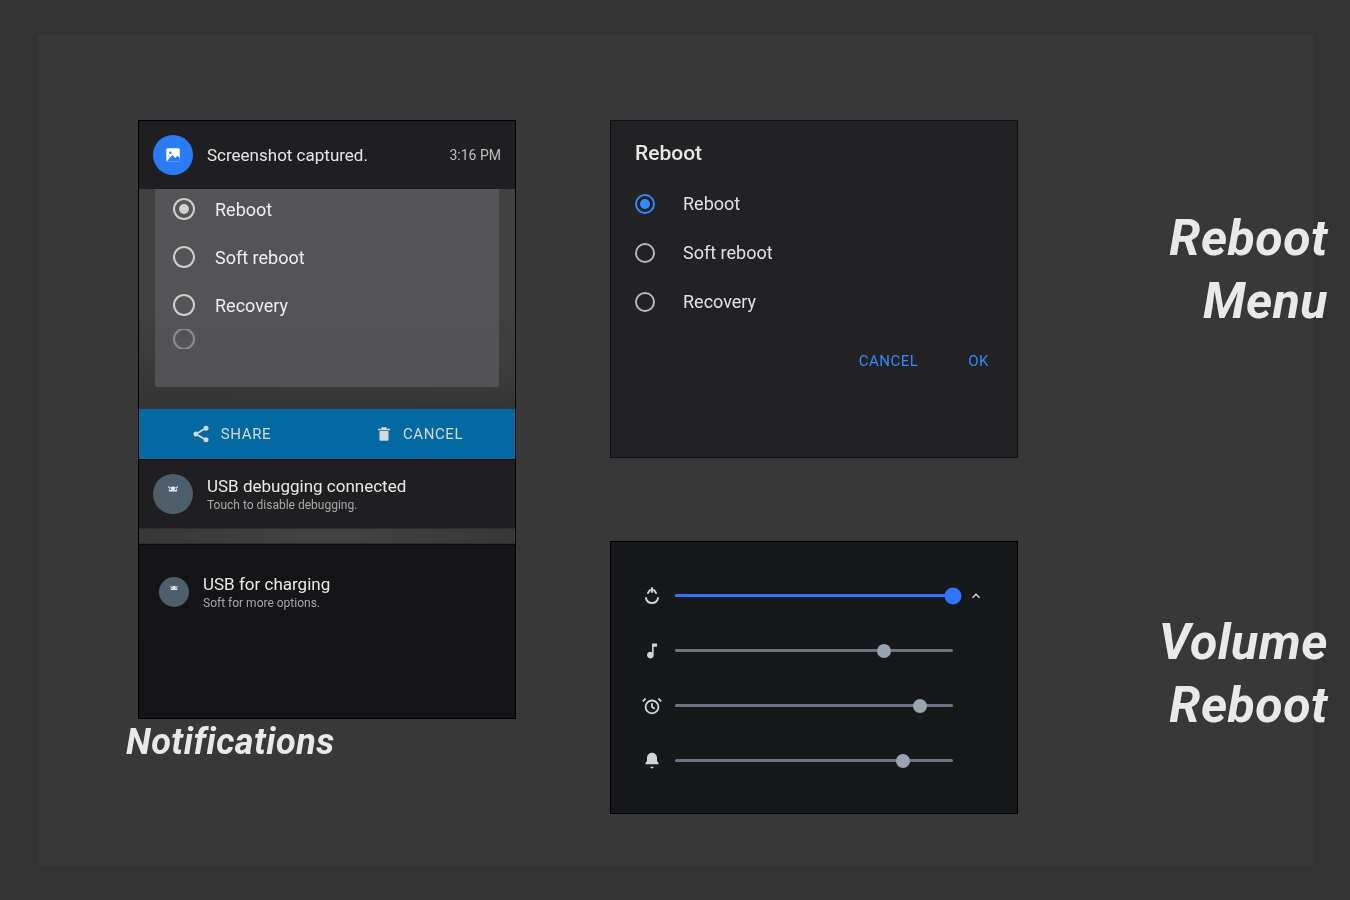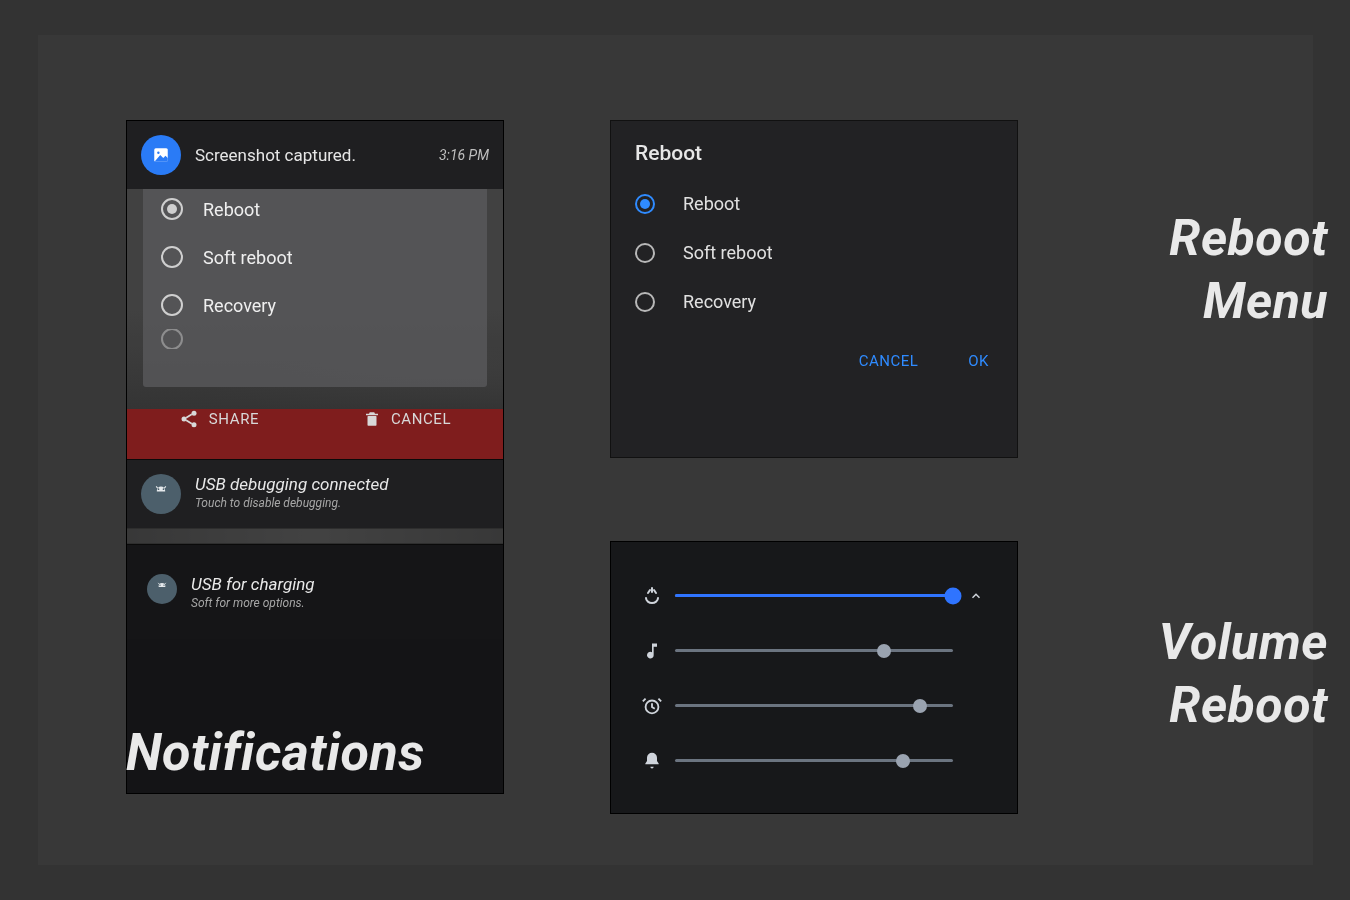--- a/index.html
+++ b/index.html
@@ -11,58 +11,58 @@
   }
   
   .stage{
     position:absolute;
     left:38px;top:35px;width:1275px;height:830px;
     background:#383838;
   }
 
   
   .notif{
-    position:absolute;left:88px;top:85px;width:378px;height:674px;
+    position:absolute;left:100px;top:85px;width:378px;height:599px;
     background:#141416;
     border:1px solid #000;
   }
   .notif-head{height:68px;display:flex;align-items:center;padding:0 14px;background:#1f1f21;}
   .notif-head .ico{
     width:40px;height:40px;border-radius:50%;background:#2a7bf6;
     display:flex;align-items:center;justify-content:center;margin-right:14px;
   }
   .notif-head .title{flex:1;color:#e6e6e6;font-size:17px;}
-  .notif-head .time{color:#bfbfbf;font-size:14px;font-style:italic;}
+  .notif-head .time{color:#bfbfbf;font-size:14px;}
   .notif-body{height:220px;position:relative;overflow:hidden;background:#3a3a3b;}
   .notif-body .bg{
     position:absolute;inset:0;
     background:
       linear-gradient(to top, #2c2c2d 0%, rgba(0,0,0,0) 45%),
       radial-gradient(140% 90% at 85% 120%, #555 0%, #3a3a3b 55%);
     filter:grayscale(1) contrast(.9);
   }
   .notif-body .overlay-list{
     position:absolute;left:16px;top:-14px;right:16px;height:212px;
     background:rgba(90,90,92,.78);border-radius:3px;padding:10px 18px;
   }
   .ol-row{display:flex;align-items:center;height:48px;color:#efefef;font-size:18px;}
   .ol-row .r{width:22px;height:22px;border:2px solid #cfcfcf;border-radius:50%;margin-right:20px;display:flex;align-items:center;justify-content:center;}
   .ol-row .r.fill::after{content:"";width:10px;height:10px;border-radius:50%;background:#cfcfcf;}
   .ol-row.last .r{border-color:#bdbdbd;}
   .ol-row.last{opacity:.55;height:20px;overflow:hidden;}
 
   .notif-actions{
-    height:50px;background:#7f1d1d;display:flex;align-items:flex-start;justify-content:space-around;
+    height:50px;background:#0369a1;display:flex;align-items:center;justify-content:space-around;
     color:#d8d8d8;font-size:15px;letter-spacing:.6px;
   }
   .notif-actions .act{display:flex;align-items:center;gap:10px;}
 
   .notif-item{
-    display:flex;gap:14px;padding:14px 14px;
-    background:#1f1f21;border-top:1px solid #0a0a0a;font-style:italic;
+    display:flex;align-items:center;gap:14px;padding:14px 14px;
+    background:#1f1f21;border-top:1px solid #0a0a0a;
   }
   .notif-item .bubble{
     width:40px;height:40px;border-radius:50%;background:#4c5f6b;display:flex;align-items:center;justify-content:center;
   }
   .notif-item.small .bubble{width:30px;height:30px;background:#4c5f6b;margin-left:6px}
   .notif-item.small{background:#151517;padding:29px 14px}
   .notif-item .txt .t{color:#e9e9e9;font-size:17px;}
   .notif-item .txt .s{color:#a7a7a7;font-size:12px;margin-top:2px;}
   .sep-img{height:16px;background:linear-gradient(to right,#2a2a2b,#555,#2a2a2b);filter:contrast(.4) brightness(.6);border-top:1px solid #000;border-bottom:1px solid #000;}
 
@@ -93,21 +93,21 @@
   .vol-row:not(.primary) .track .thumb{background:#9aa3b0;}
   .vol-row .tail{width:46px;display:flex;align-items:center;justify-content:center;color:#cfd4db;}
 
   
   .biglabel{
     position:absolute;color:#e9e9e9;font-style:italic;font-weight:700;
     font-size:50px;line-height:1.25;letter-spacing:.5px;text-align:right;
   }
   .lbl-reboot{left:1080px;top:172px;width:210px;}
   .lbl-volume{left:1080px;top:576px;width:210px;font-style:italic;}
-  .lbl-notif{left:88px;top:685px;font-size:52px;}
+  .lbl-notif{left:88px;top:685px;font-size:36px;}
 
   svg{display:block}
 </style>
 </head>
 <body>
 
 <div class="stage">
 
   <div class="notif">
     <div class="notif-head">

